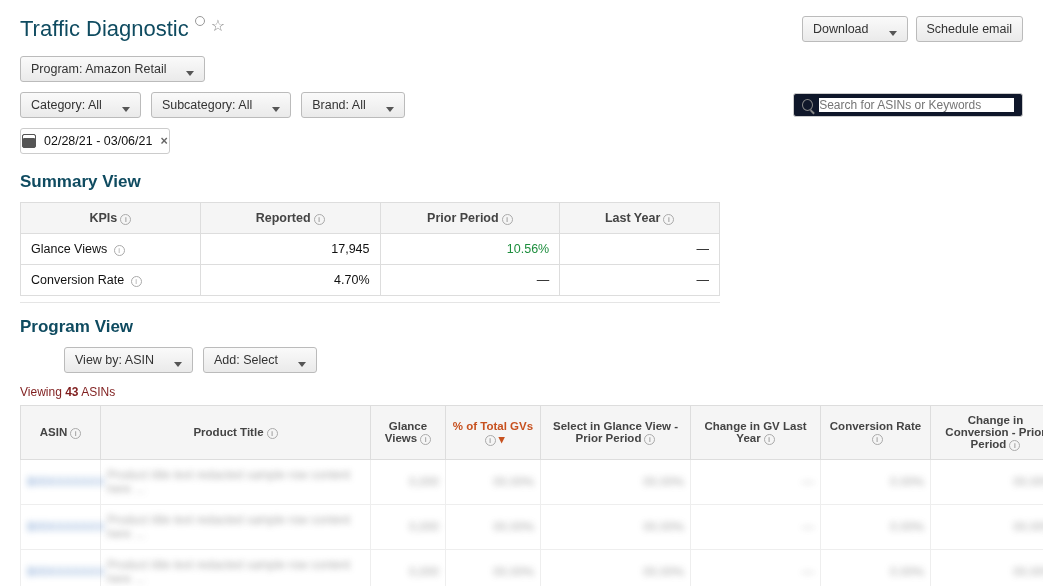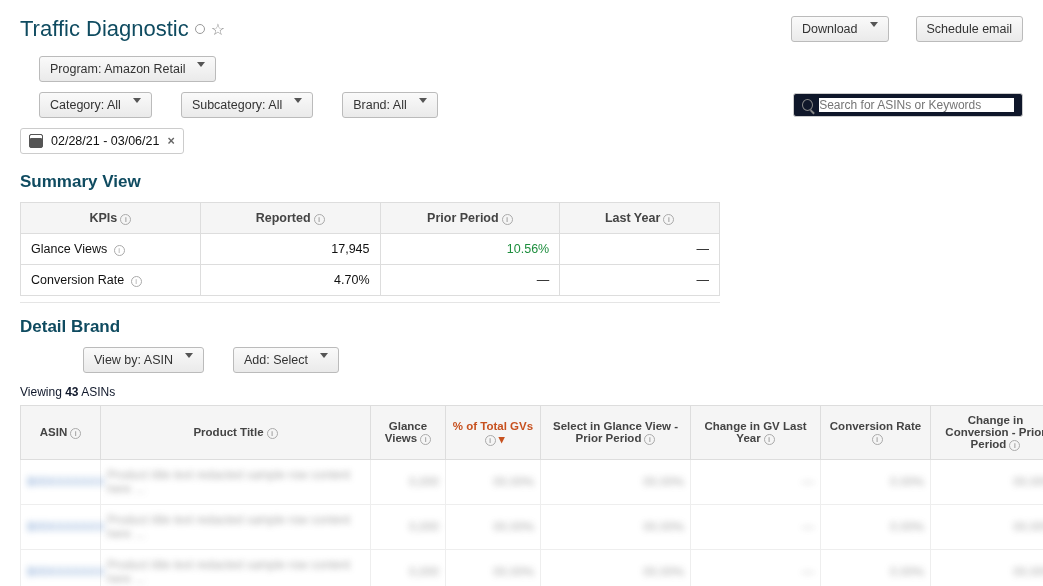--- a/index.html
+++ b/index.html
@@ -10,53 +10,52 @@
     background: #fff;
     padding: 16px 20px;
     width: 1043px;
   }
   .page-header {
     display: flex;
     justify-content: space-between;
     align-items: flex-start;
     margin-bottom: 14px;
   }
-  .title-row { display: flex; align-items: center; gap: 6px; }
+  .title-row { display: flex; align-items: flex-start; gap: 6px; }
   .page-title { font-size: 22px; font-weight: 400; color: #0F4B60; }
   .title-badge {
     width: 10px; height: 10px; border: 1px solid #999; border-radius: 50%;
     display: inline-block;
   }
   .star-icon { color: #888; font-size: 16px; cursor: pointer; }
   .header-buttons { display: flex; gap: 8px; }
   .btn {
     background: linear-gradient(#fafafa,#eaeaea);
     border: 1px solid #bbb;
     border-radius: 3px;
     padding: 5px 10px;
     font-size: 12.5px;
     color: #333;
     cursor: pointer;
     display: inline-flex;
-    align-items: flex-start;
-    gap: 12px;
+    align-items: flex-end;
+    gap: 20px;
     white-space: nowrap;
-    margin-left: 19px;
   }
   .chevron-down {
     width: 0; height: 0;
     border-left: 4px solid transparent;
     border-right: 4px solid transparent;
     border-top: 5px solid #555;
     display: inline-block;
   }
   .filters-row { display: flex; gap: 10px; margin-bottom: 10px; flex-wrap: wrap; align-items: center; justify-content: space-between;}
   .filters-left { display: flex; gap: 10px; flex-wrap: wrap; align-items: center;}
   .filters-row-2 { display:flex; gap:10px; margin-bottom: 18px; align-items:center;}
-  .date-btn { background:#fff; border:1px solid #ccc; border-radius:3px; padding:5px 8px; display:inline-flex; align-items:center; gap:8px; font-size:12.5px;}
+  .date-btn { background:#fff; border:1px solid #ccc; border-radius:3px; padding:5px 1px; display:inline-flex; align-items:center; gap:8px; font-size:12.5px;}
   .calendar-icon {
     width: 14px; height: 14px; border:1px solid #555; border-radius:2px; position:relative; background:#555;
     box-shadow: inset 0 3px 0 #fff;
   }
   .date-close { color:#666; font-weight:bold; cursor:pointer; }
   .search-box {
     display:flex; align-items:center; gap:6px;
     border:1px solid #ccc; border-radius:3px;
     padding:4px 8px; width:230px; background:#0f172a;
   }
@@ -79,21 +78,21 @@
   table.summary th { background:#f5f5f5; font-weight:700; text-align:center; color:#444;}
   table.summary td { text-align:right; }
   table.summary td:first-child { text-align:left; }
   .info-icon {
     display:inline-block; width:11px; height:11px; border:1px solid #aaa; border-radius:50%;
     font-size:8px; line-height:10px; text-align:center; color:#aaa; margin-left:3px;
   }
   .green { color:#1e8e3e; }
   .divider { border:none; border-top:1px solid #e5e5e5; margin: 6px 0 14px; width:700px;}
   .detail-controls { display:flex; gap:10px; margin-bottom:12px;padding-left:44px;}
-  .viewing-text { font-size:12px; color:#0f172a; margin-bottom:6px;}
+  .viewing-text { font-size:12px; color:#7f1d1d; margin-bottom:6px;}
   .viewing-text b { font-weight:700;}
   table.detail { border-collapse:collapse; width:100%; table-layout:fixed;}
   table.detail th {
     border:1px solid #ddd; background:#f5f5f5; padding:8px 6px;
     font-size:11.5px; font-weight:700; color:#444; text-align:center;
     vertical-align:middle;
   }
   table.detail th.sorted { color:#c7511f; }
   table.detail td {
     border:1px solid #eee; padding:8px 6px; font-size:12px; text-align:right;
@@ -187,21 +186,21 @@
         <td>Conversion Rate <span class="info-icon">i</span></td>
         <td>4.70%</td>
         <td class="">—</td>
         <td>—</td>
       </tr>
     </tbody>
 </table>
 
 <hr class="divider">
 
-<div class="section-title">Detail Brand</div>
+<div class="section-title">Program View</div>
 
 <div class="detail-controls">
   <button class="btn">
     <span>View by: ASIN</span>
     <span class="chevron-down"></span>
   </button>
   <button class="btn">
     <span>Add: Select</span>
     <span class="chevron-down"></span>
   </button>

